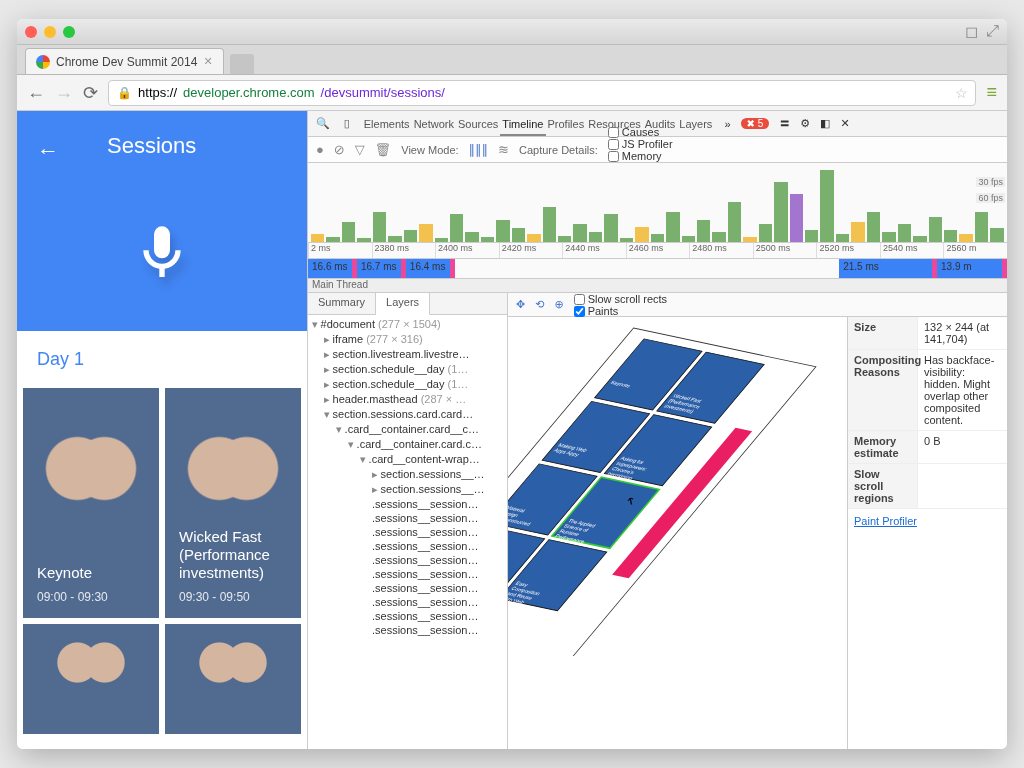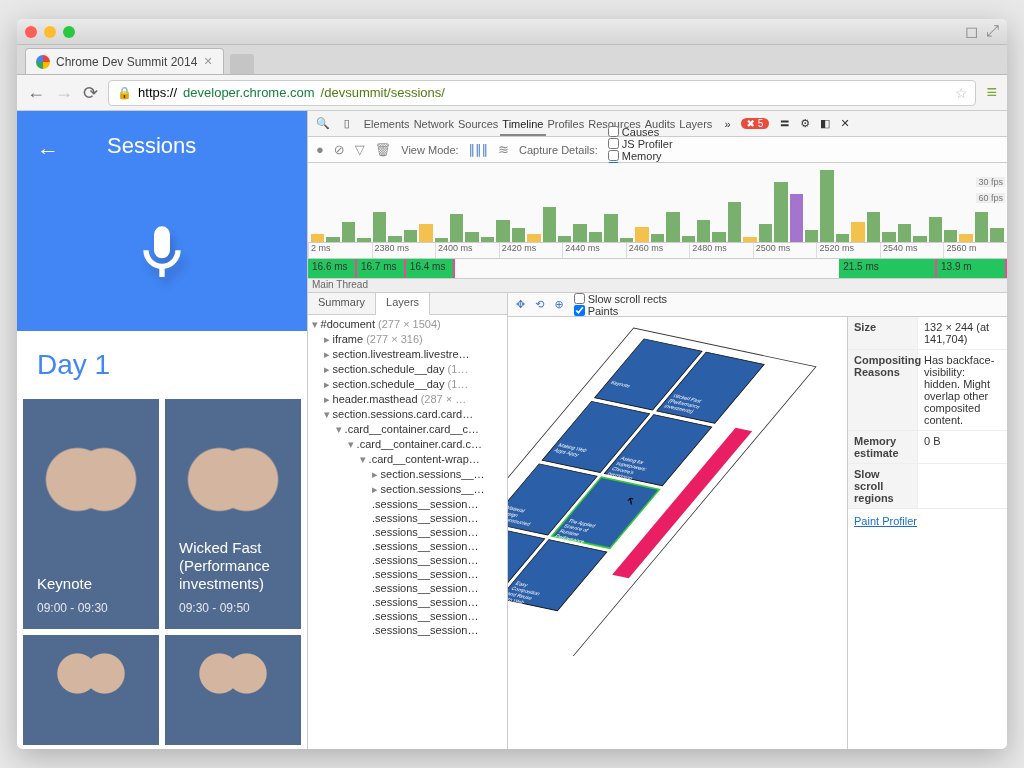--- a/index.html
+++ b/index.html
@@ -14,56 +14,56 @@
 .tab{background:#f4f4f4;border:1px solid #b8b8b8;border-bottom:none;border-radius:4px 4px 0 0;height:26px;padding:0 10px;display:flex;align-items:center;gap:6px;font-size:12px;color:#444}
 .tab .favicon{width:14px;height:14px;border-radius:50%;background:conic-gradient(#ea4335 0 25%,#fbbc05 0 50%,#34a853 0 75%,#4285f4 0)}
 .tab .x{color:#999;font-size:11px}
 .addtab{width:24px;height:20px;background:#c5c5c5;margin-left:6px;border-radius:3px 3px 0 0}
 .toolbar{height:36px;display:flex;align-items:center;padding:0 10px;gap:10px;border-bottom:1px solid #ccc;background:#f4f4f4}
 .nav-btn{color:#6a6a6a;font-size:18px;cursor:pointer}
 .nav-btn.dis{color:#c3c3c3}
 .omnibox{flex:1;height:26px;border:1px solid #ccc;border-radius:4px;background:#fff;display:flex;align-items:center;padding:0 8px;font-size:13px;gap:6px}
 .lock{color:#0a0;font-size:12px}
 .omnibox .host{color:#15803d}
-.omnibox .path{color:#4d7c0f}
+.omnibox .path{color:#6d28d9}
 .star{color:#bbb;font-size:14px}
 .menu-icon{color:#7ea83b;font-size:18px}
 .content{flex:1;display:flex;overflow:hidden}
 .app{width:290px;background:#fff;display:flex;flex-direction:column;position:relative}
 .hero{background:#4285f4;height:220px;color:#fff;padding:24px 20px;position:relative}
 .hero .back{font-size:22px}
 .hero .title{font-size:22px;position:absolute;top:22px;left:90px}
 .mic{position:absolute;left:50%;top:110px;transform:translateX(-50%)}
 .mic svg{width:64px;height:64px;filter:drop-shadow(4px 8px 4px rgba(0,0,0,.15))}
-.day{color:#4285f4;font-size:28px;padding:18px 20px}
+.day{color:#4285f4;font-size:18px;padding:18px 20px}
 .cards{display:grid;grid-template-columns:1fr 1fr;gap:6px;padding:0 6px}
 .card{height:230px;background:linear-gradient(rgba(60,100,200,.55),rgba(60,100,200,.55)),#8b9bb0;color:#fff;padding:14px;display:flex;flex-direction:column;justify-content:flex-end;position:relative;overflow:hidden}
 .card .face{position:absolute;inset:0;background:radial-gradient(circle at 40% 35%,#d4b5a0 0 18%,transparent 19%),radial-gradient(circle at 60% 35%,#d4b5a0 0 18%,transparent 19%),#516a8f}
 .card .ov{position:relative;z-index:1}
 .card .ct{font-size:15px;margin-bottom:8px;line-height:1.2}
 .card .tm{font-size:12px;opacity:.85}
 .status-tip{position:absolute;bottom:0;left:0;background:#ffffcc;border:1px solid #c9c97a;font-size:11px;padding:2px 4px;color:#555;font-family:monospace}
 .devtools{flex:1;display:flex;flex-direction:column;border-left:1px solid #ccc;background:#fff;font-size:11px;color:#333}
 .dt-tabs{height:26px;display:flex;align-items:center;padding:0 6px;gap:10px;border-bottom:1px solid #ccc;background:#f4f4f4}
 .dt-tabs .t{color:#555;cursor:pointer;padding:4px 2px}
 .dt-tabs .t.act{border-bottom:2px solid #888;color:#222}
 .dt-tabs .err{background:#e74c3c;color:#fff;border-radius:8px;padding:0 6px;font-size:10px}
 .dt-controls{height:26px;display:flex;align-items:center;padding:0 8px;gap:10px;border-bottom:1px solid #ccc;background:#fdfdfd}
 .dt-controls .ico{color:#888;font-size:13px}
 .dt-controls .lbl{color:#666}
-.cb{display:flex;align-items:flex-start;gap:3px}
+.cb{display:flex;align-items:flex-end;gap:3px}
 .cb input{width:11px;height:11px}
 .overview{height:80px;border-bottom:1px solid #ccc;position:relative;background:#fafafa}
 .ov-bars{position:absolute;inset:0;display:flex;align-items:flex-end;padding:0 2px}
 .ov-bar{flex:1;margin:0 1px}
 .fps-lbl{position:absolute;right:2px;font-size:9px;color:#777;background:#eee;padding:0 2px}
 .ruler{height:16px;border-bottom:1px solid #ccc;display:flex;font-size:9px;color:#666;background:#fafafa}
 .ruler span{flex:1;border-left:1px solid #ddd;padding-left:2px}
 .flame{height:20px;border-bottom:1px solid #ccc;display:flex;font-size:10px;background:#fafafa}
-.flame .seg{border-right:2px solid #ec4899;padding:2px 4px;background:#22c55e;white-space:nowrap;overflow:hidden}
+.flame .seg{border-right:5px solid #ec4899;padding:2px 4px;background:#3b82f6;white-space:nowrap;overflow:hidden}
 .flame .sel{background:#cbd9f3;border:1px solid #5a8de0}
 .mthread{height:14px;font-size:10px;color:#666;background:#eee;padding-left:4px;border-bottom:1px solid #ccc}
 .flame-rows{height:48px;border-bottom:1px solid #ccc;position:relative;overflow:hidden;background:#fff}
 .fr-bar{position:absolute;height:12px;font-size:9px;color:#333;overflow:hidden;white-space:nowrap;padding-left:2px}
 .dt-lower{flex:1;display:flex;overflow:hidden}
 .layers-col{width:200px;border-right:1px solid #ccc;display:flex;flex-direction:column;background:#fff}
 .sub-tabs{height:22px;display:flex;border-bottom:1px solid #ccc;background:#f4f4f4}
 .sub-tabs .st{padding:3px 10px;color:#555;border-right:1px solid #ccc}
 .sub-tabs .st.act{background:#fff;border-bottom:1px solid #fff;margin-bottom:-1px}
 .tree{flex:1;overflow:auto;padding:2px 0;font-size:11px;font-family:Menlo,monospace}

